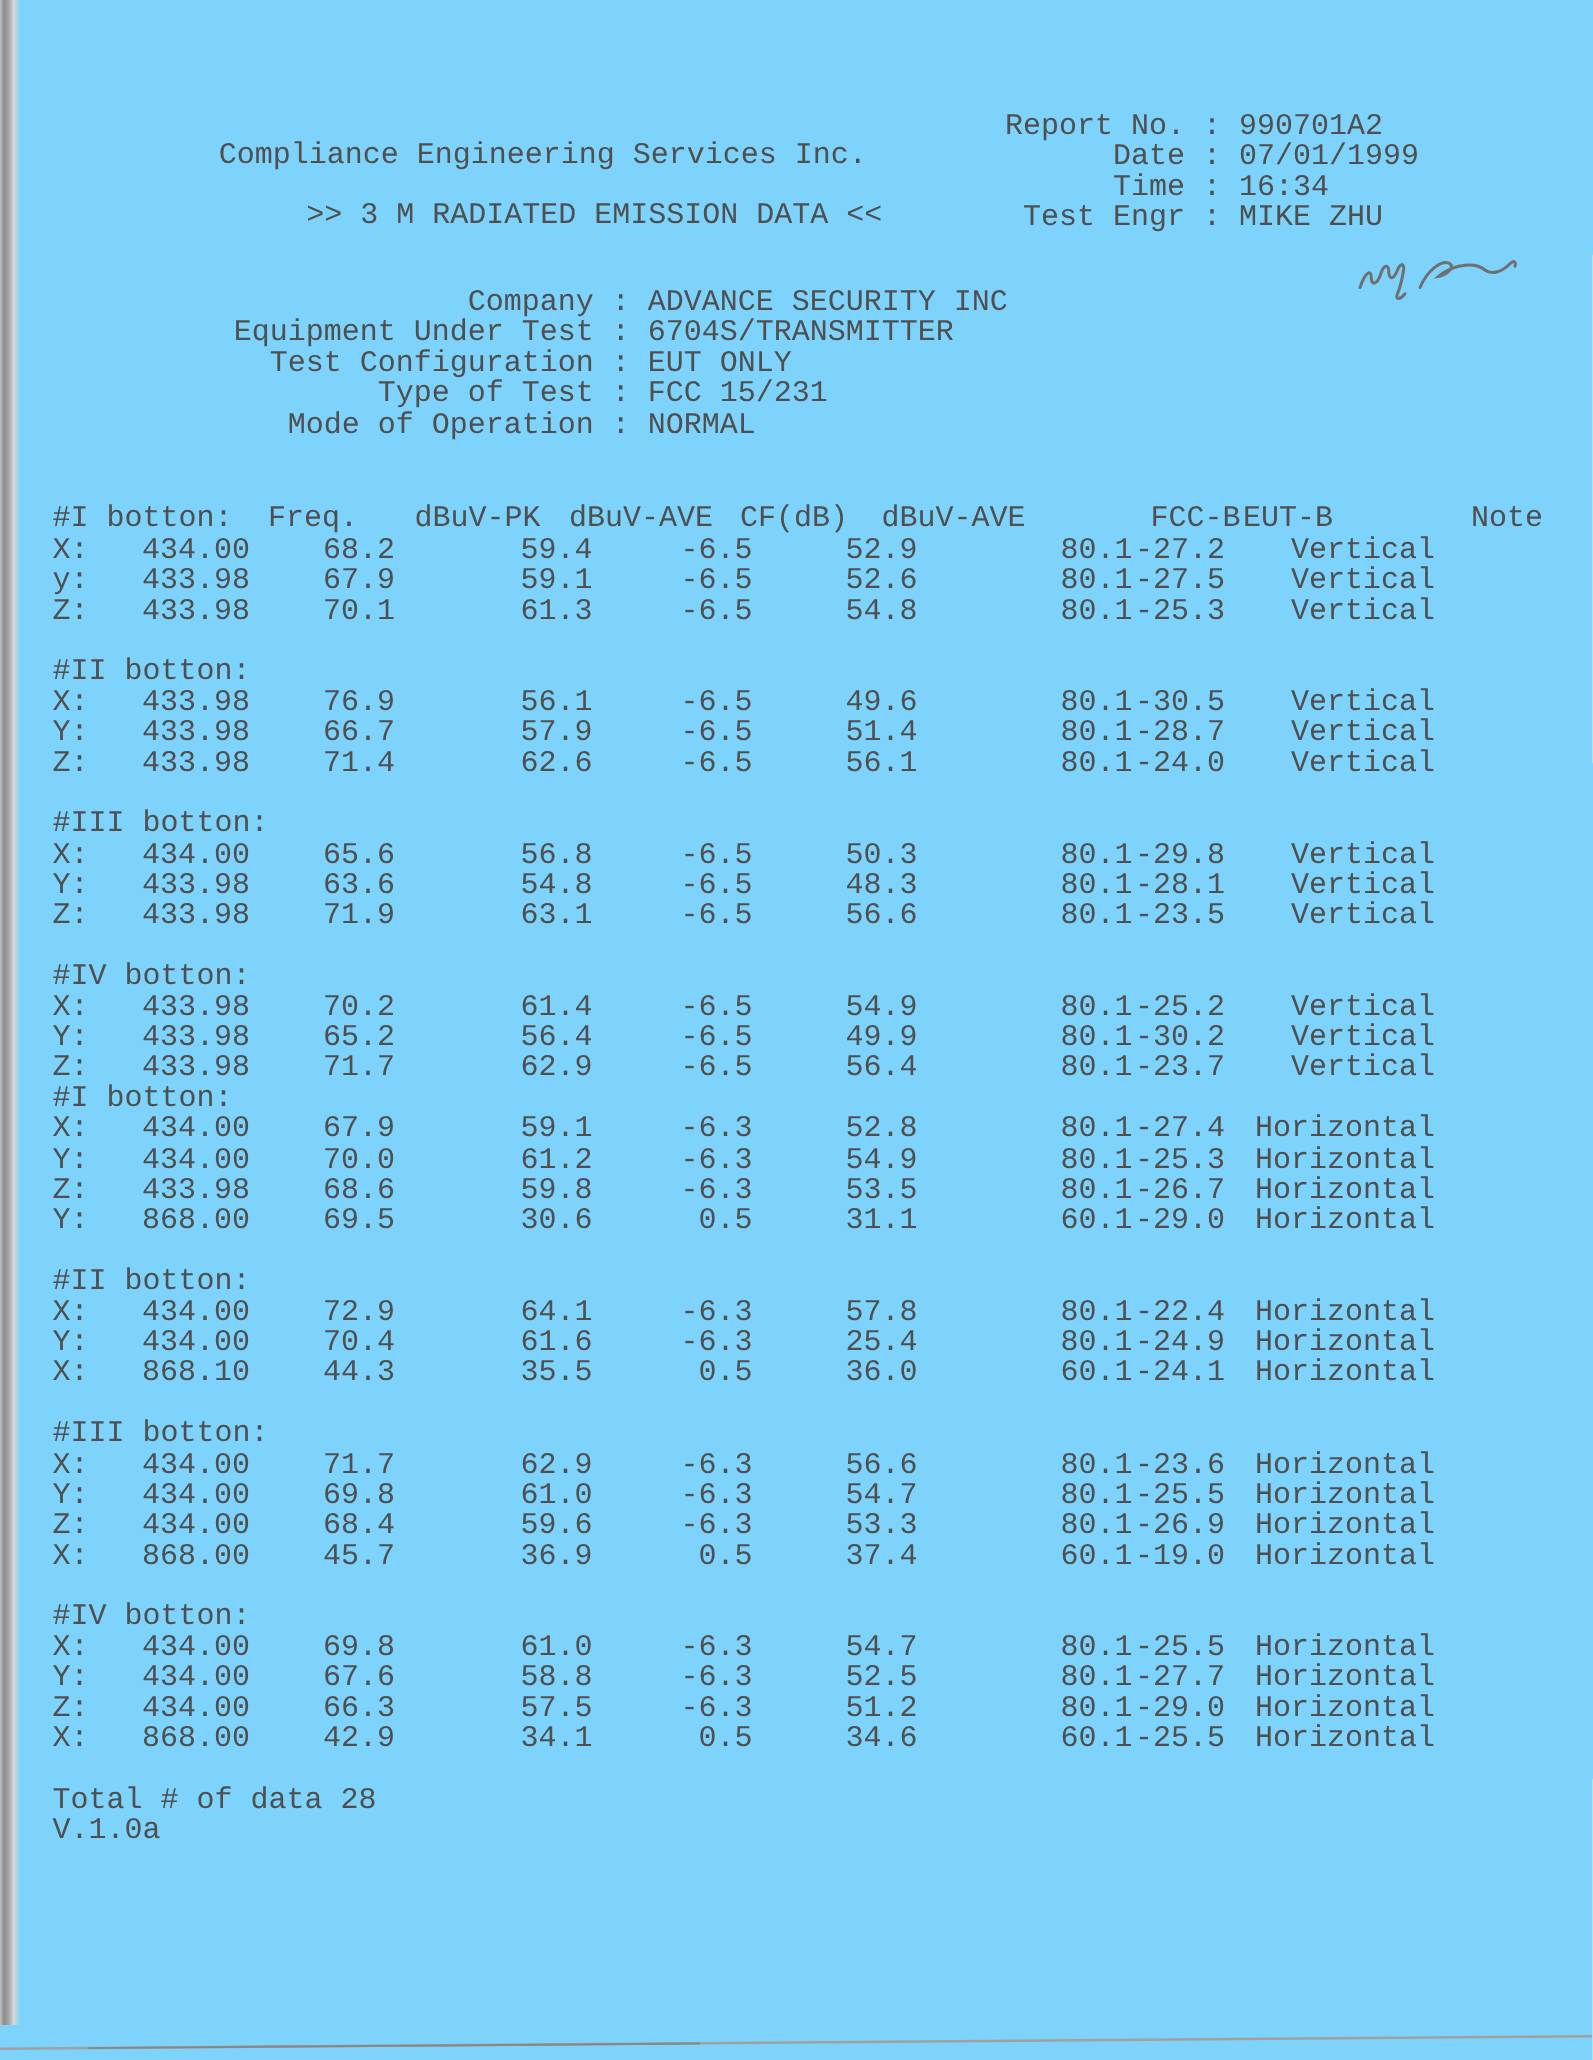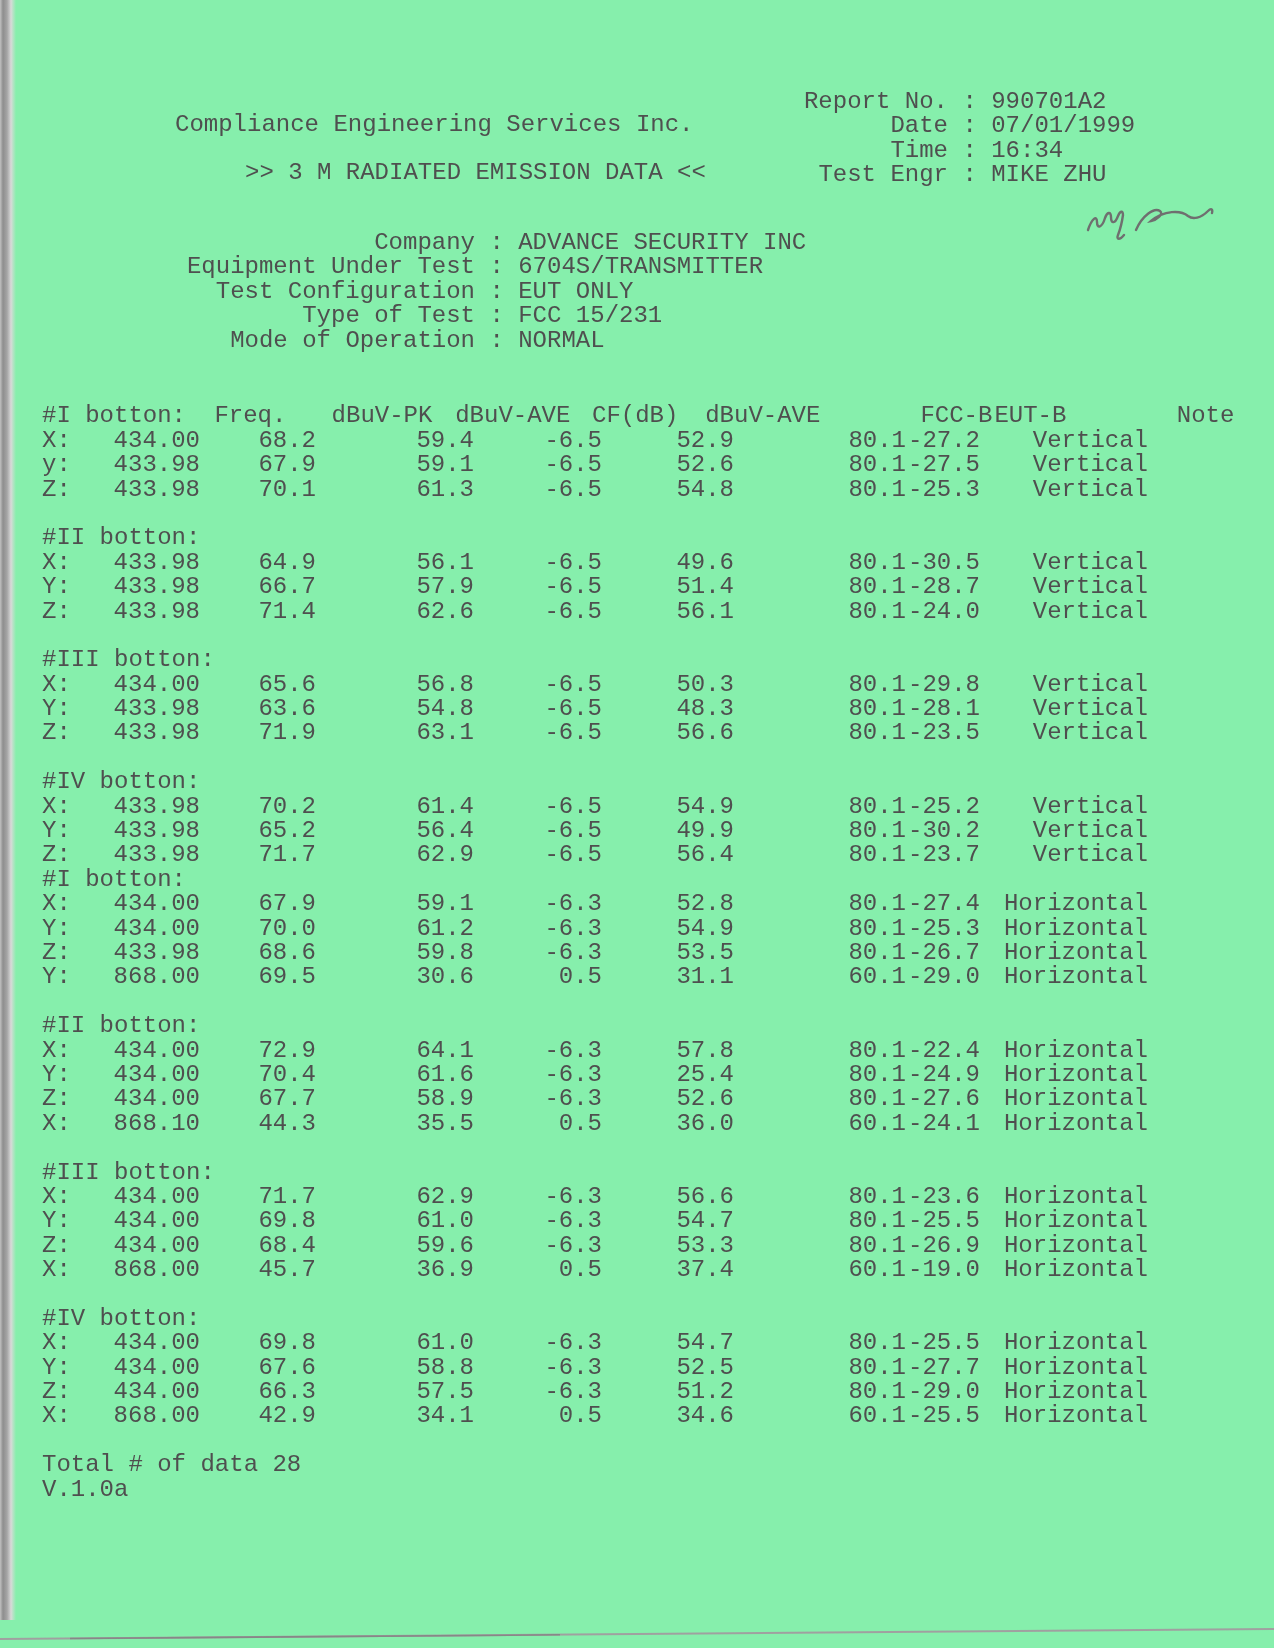--- a/index.html
+++ b/index.html
@@ -1,17 +1,17 @@
 <!DOCTYPE html>
 <html><head>
 <meta charset="utf-8">
 <style>
   html,body{margin:0;padding:0;background:#e9e9e9;}
   .page{
-    position:relative;width:1274px;height:1648px;background:#86efac;
+    position:relative;width:1274px;height:1648px;background:#7dd3fc;
     font-family:"Liberation Mono","DejaVu Sans Mono",monospace;
     font-size:24px;color:#4f4f4f;overflow:hidden;
   }
   .scan-edge{
     position:absolute;left:0;top:0;width:16px;height:1620px;
     background:linear-gradient(to right,#c2c2c2 0px,#8e8e8e 3px,#a5a5a5 7px,#d9d9d9 11px,rgba(255,255,255,0) 16px);
   }
   .line{height:24.4px;line-height:24.4px;white-space:pre;}
   .row span{display:inline-block;vertical-align:top;}
   .c0{width:28px;text-align:left;}
@@ -70,21 +70,21 @@
     <div class="line row header-row">
       <span class="c0"></span><span class="c1">Freq.</span><span class="c2">dBuV-PK</span><span class="c3">dBuV-AVE</span><span class="c4">CF(dB)</span><span class="c5">dBuV-AVE</span><span class="c6">FCC-B</span><span class="c7">EUT-B</span><span class="c8">Note</span>
     </div>
     <div>
         <div class="line">#I botton:</div>
         <div class="line row"><span class="c0">X:</span><span class="c1">434.00</span><span class="c2">68.2</span><span class="c3">59.4</span><span class="c4">-6.5</span><span class="c5">52.9</span><span class="c6">80.1</span><span class="c7">-27.2</span><span class="c8">Vertical</span></div>
         <div class="line row"><span class="c0">y:</span><span class="c1">433.98</span><span class="c2">67.9</span><span class="c3">59.1</span><span class="c4">-6.5</span><span class="c5">52.6</span><span class="c6">80.1</span><span class="c7">-27.5</span><span class="c8">Vertical</span></div>
         <div class="line row"><span class="c0">Z:</span><span class="c1">433.98</span><span class="c2">70.1</span><span class="c3">61.3</span><span class="c4">-6.5</span><span class="c5">54.8</span><span class="c6">80.1</span><span class="c7">-25.3</span><span class="c8">Vertical</span></div>
         <div class="line"></div>
         <div class="line">#II botton:</div>
-        <div class="line row"><span class="c0">X:</span><span class="c1">433.98</span><span class="c2">64.9</span><span class="c3">56.1</span><span class="c4">-6.5</span><span class="c5">49.6</span><span class="c6">80.1</span><span class="c7">-30.5</span><span class="c8">Vertical</span></div>
+        <div class="line row"><span class="c0">X:</span><span class="c1">433.98</span><span class="c2">76.9</span><span class="c3">56.1</span><span class="c4">-6.5</span><span class="c5">49.6</span><span class="c6">80.1</span><span class="c7">-30.5</span><span class="c8">Vertical</span></div>
         <div class="line row"><span class="c0">Y:</span><span class="c1">433.98</span><span class="c2">66.7</span><span class="c3">57.9</span><span class="c4">-6.5</span><span class="c5">51.4</span><span class="c6">80.1</span><span class="c7">-28.7</span><span class="c8">Vertical</span></div>
         <div class="line row"><span class="c0">Z:</span><span class="c1">433.98</span><span class="c2">71.4</span><span class="c3">62.6</span><span class="c4">-6.5</span><span class="c5">56.1</span><span class="c6">80.1</span><span class="c7">-24.0</span><span class="c8">Vertical</span></div>
         <div class="line"></div>
         <div class="line">#III botton:</div>
         <div class="line row"><span class="c0">X:</span><span class="c1">434.00</span><span class="c2">65.6</span><span class="c3">56.8</span><span class="c4">-6.5</span><span class="c5">50.3</span><span class="c6">80.1</span><span class="c7">-29.8</span><span class="c8">Vertical</span></div>
         <div class="line row"><span class="c0">Y:</span><span class="c1">433.98</span><span class="c2">63.6</span><span class="c3">54.8</span><span class="c4">-6.5</span><span class="c5">48.3</span><span class="c6">80.1</span><span class="c7">-28.1</span><span class="c8">Vertical</span></div>
         <div class="line row"><span class="c0">Z:</span><span class="c1">433.98</span><span class="c2">71.9</span><span class="c3">63.1</span><span class="c4">-6.5</span><span class="c5">56.6</span><span class="c6">80.1</span><span class="c7">-23.5</span><span class="c8">Vertical</span></div>
         <div class="line"></div>
         <div class="line">#IV botton:</div>
         <div class="line row"><span class="c0">X:</span><span class="c1">433.98</span><span class="c2">70.2</span><span class="c3">61.4</span><span class="c4">-6.5</span><span class="c5">54.9</span><span class="c6">80.1</span><span class="c7">-25.2</span><span class="c8">Vertical</span></div>
@@ -92,21 +92,20 @@
         <div class="line row"><span class="c0">Z:</span><span class="c1">433.98</span><span class="c2">71.7</span><span class="c3">62.9</span><span class="c4">-6.5</span><span class="c5">56.4</span><span class="c6">80.1</span><span class="c7">-23.7</span><span class="c8">Vertical</span></div>
         <div class="line">#I botton:</div>
         <div class="line row"><span class="c0">X:</span><span class="c1">434.00</span><span class="c2">67.9</span><span class="c3">59.1</span><span class="c4">-6.3</span><span class="c5">52.8</span><span class="c6">80.1</span><span class="c7">-27.4</span><span class="c8">Horizontal</span></div>
         <div class="line row"><span class="c0">Y:</span><span class="c1">434.00</span><span class="c2">70.0</span><span class="c3">61.2</span><span class="c4">-6.3</span><span class="c5">54.9</span><span class="c6">80.1</span><span class="c7">-25.3</span><span class="c8">Horizontal</span></div>
         <div class="line row"><span class="c0">Z:</span><span class="c1">433.98</span><span class="c2">68.6</span><span class="c3">59.8</span><span class="c4">-6.3</span><span class="c5">53.5</span><span class="c6">80.1</span><span class="c7">-26.7</span><span class="c8">Horizontal</span></div>
         <div class="line row"><span class="c0">Y:</span><span class="c1">868.00</span><span class="c2">69.5</span><span class="c3">30.6</span><span class="c4">0.5</span><span class="c5">31.1</span><span class="c6">60.1</span><span class="c7">-29.0</span><span class="c8">Horizontal</span></div>
         <div class="line"></div>
         <div class="line">#II botton:</div>
         <div class="line row"><span class="c0">X:</span><span class="c1">434.00</span><span class="c2">72.9</span><span class="c3">64.1</span><span class="c4">-6.3</span><span class="c5">57.8</span><span class="c6">80.1</span><span class="c7">-22.4</span><span class="c8">Horizontal</span></div>
         <div class="line row"><span class="c0">Y:</span><span class="c1">434.00</span><span class="c2">70.4</span><span class="c3">61.6</span><span class="c4">-6.3</span><span class="c5">25.4</span><span class="c6">80.1</span><span class="c7">-24.9</span><span class="c8">Horizontal</span></div>
-        <div class="line row"><span class="c0">Z:</span><span class="c1">434.00</span><span class="c2">67.7</span><span class="c3">58.9</span><span class="c4">-6.3</span><span class="c5">52.6</span><span class="c6">80.1</span><span class="c7">-27.6</span><span class="c8">Horizontal</span></div>
         <div class="line row"><span class="c0">X:</span><span class="c1">868.10</span><span class="c2">44.3</span><span class="c3">35.5</span><span class="c4">0.5</span><span class="c5">36.0</span><span class="c6">60.1</span><span class="c7">-24.1</span><span class="c8">Horizontal</span></div>
         <div class="line"></div>
         <div class="line">#III botton:</div>
         <div class="line row"><span class="c0">X:</span><span class="c1">434.00</span><span class="c2">71.7</span><span class="c3">62.9</span><span class="c4">-6.3</span><span class="c5">56.6</span><span class="c6">80.1</span><span class="c7">-23.6</span><span class="c8">Horizontal</span></div>
         <div class="line row"><span class="c0">Y:</span><span class="c1">434.00</span><span class="c2">69.8</span><span class="c3">61.0</span><span class="c4">-6.3</span><span class="c5">54.7</span><span class="c6">80.1</span><span class="c7">-25.5</span><span class="c8">Horizontal</span></div>
         <div class="line row"><span class="c0">Z:</span><span class="c1">434.00</span><span class="c2">68.4</span><span class="c3">59.6</span><span class="c4">-6.3</span><span class="c5">53.3</span><span class="c6">80.1</span><span class="c7">-26.9</span><span class="c8">Horizontal</span></div>
         <div class="line row"><span class="c0">X:</span><span class="c1">868.00</span><span class="c2">45.7</span><span class="c3">36.9</span><span class="c4">0.5</span><span class="c5">37.4</span><span class="c6">60.1</span><span class="c7">-19.0</span><span class="c8">Horizontal</span></div>
         <div class="line"></div>
         <div class="line">#IV botton:</div>
         <div class="line row"><span class="c0">X:</span><span class="c1">434.00</span><span class="c2">69.8</span><span class="c3">61.0</span><span class="c4">-6.3</span><span class="c5">54.7</span><span class="c6">80.1</span><span class="c7">-25.5</span><span class="c8">Horizontal</span></div>

